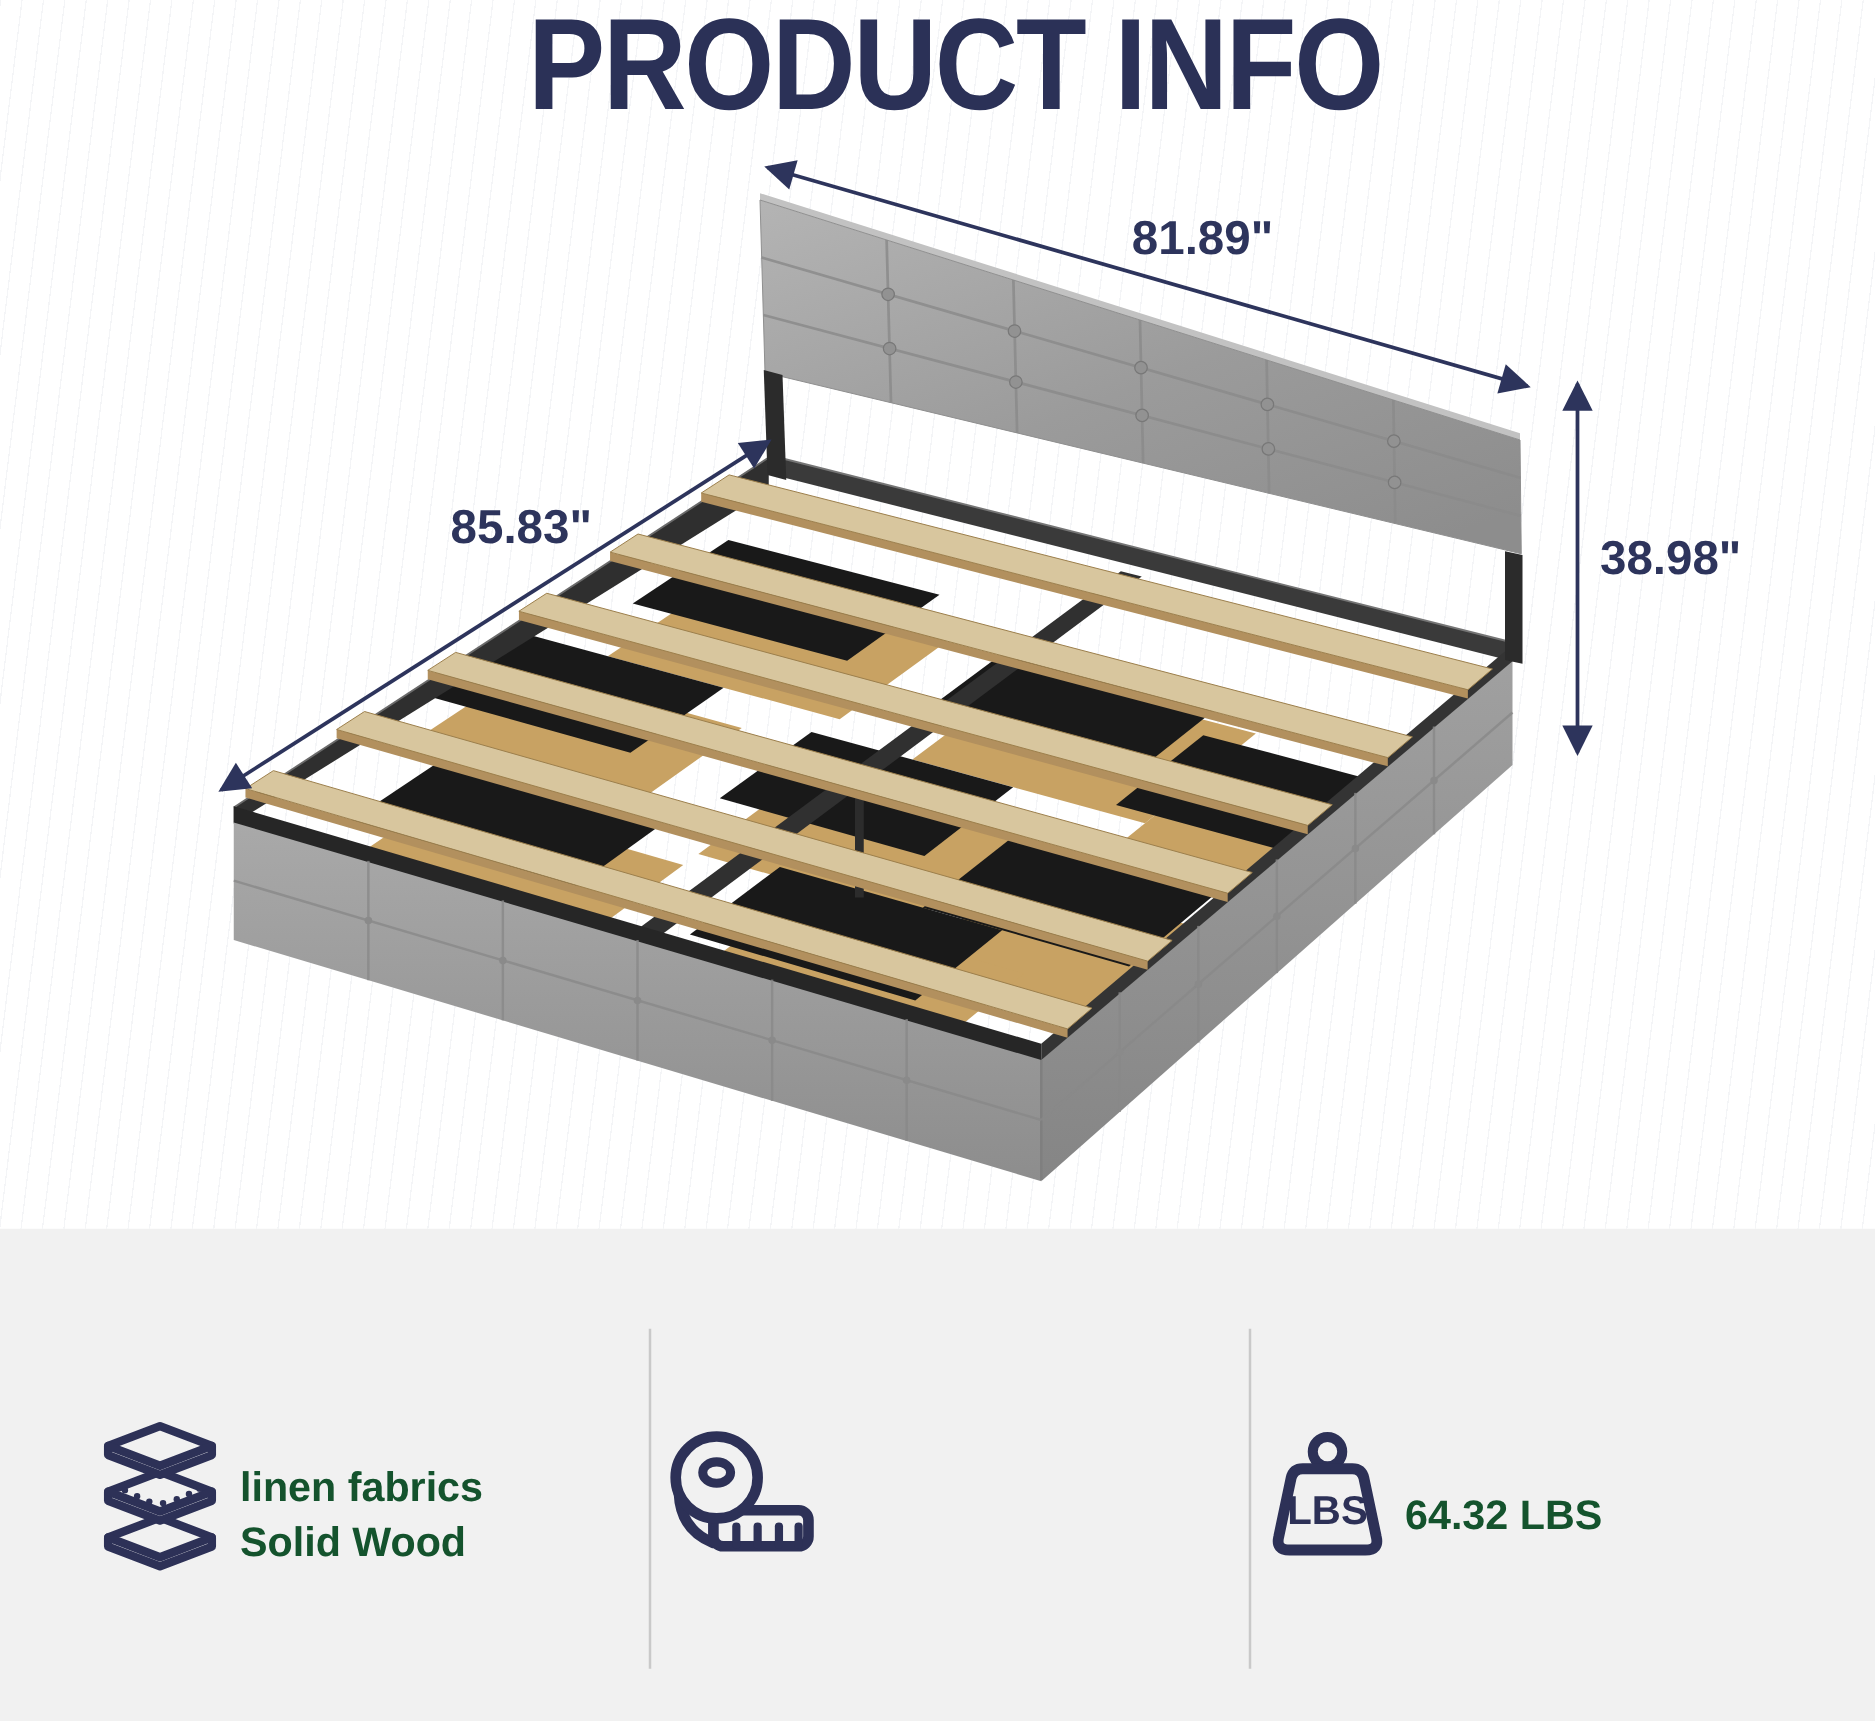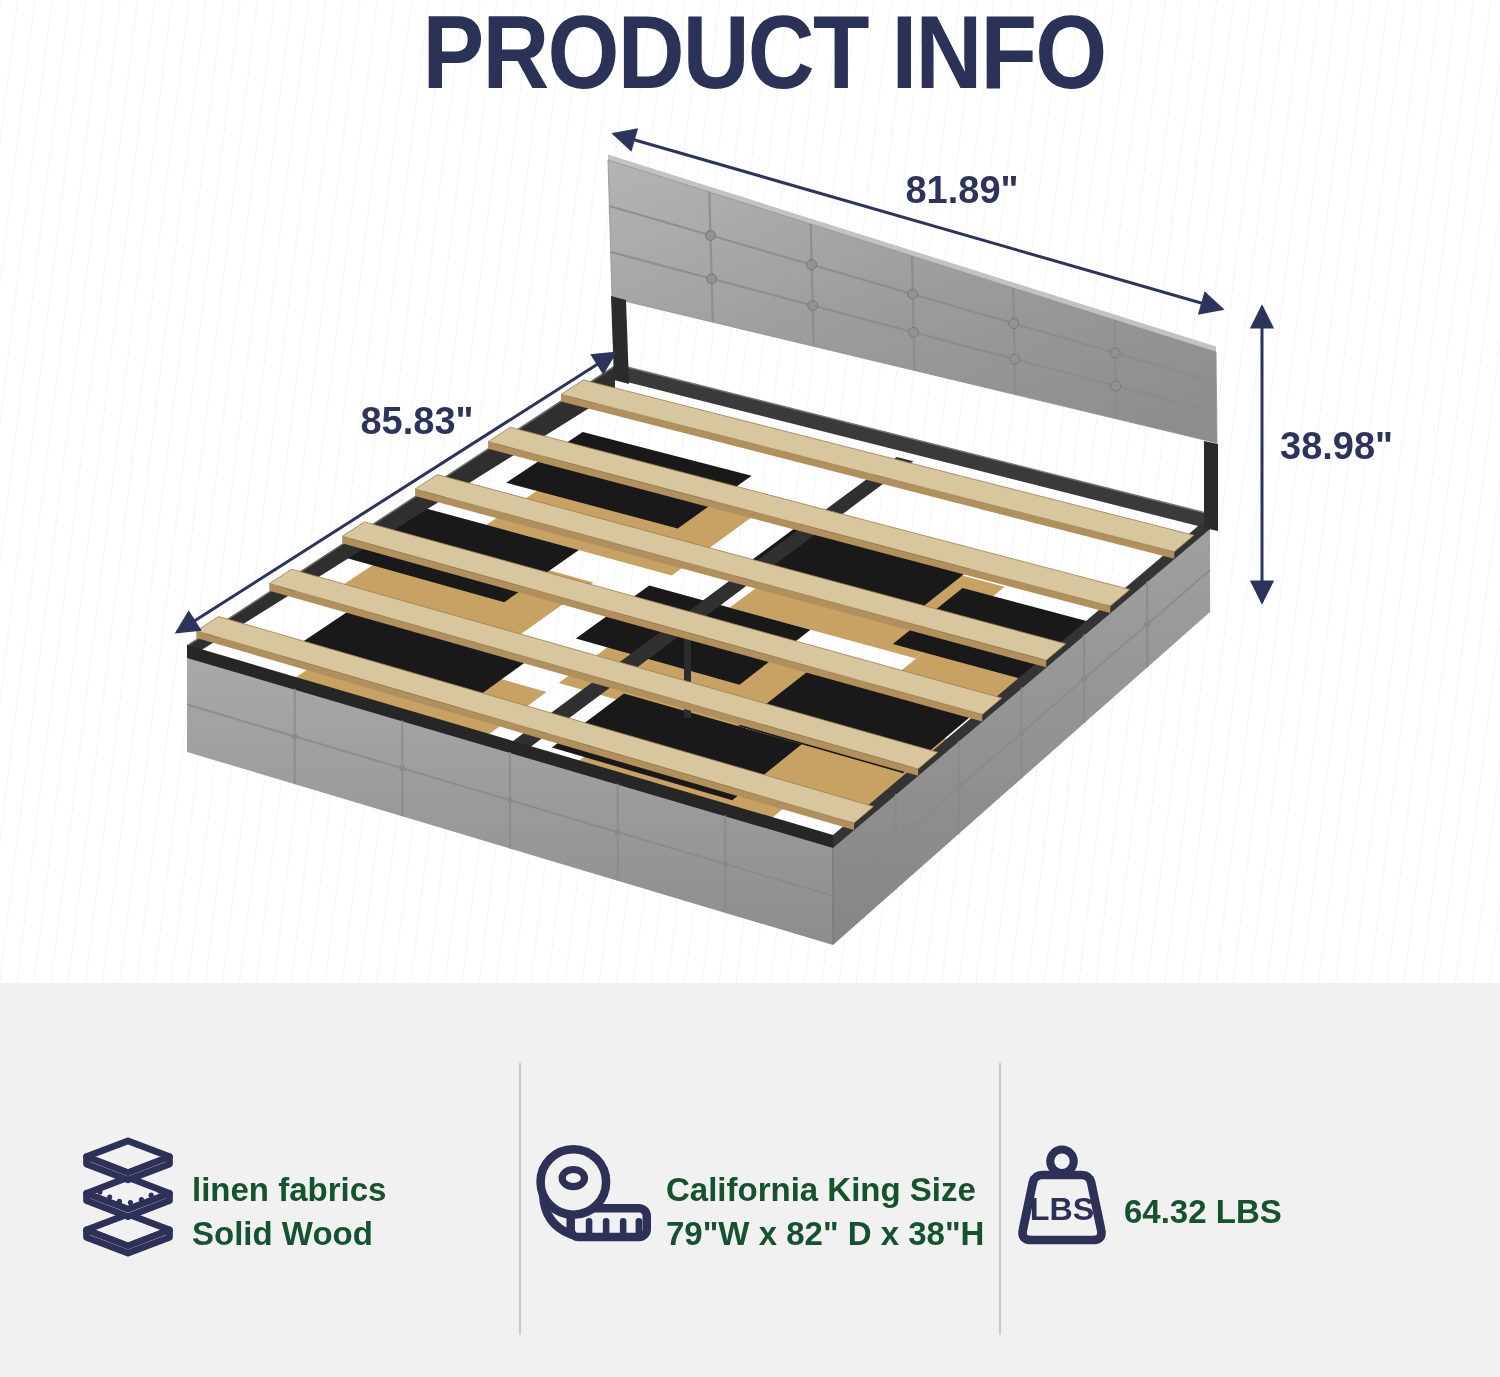--- a/index.html
+++ b/index.html
@@ -208,24 +208,20 @@
             <rect x="38" y="52" width="58" height="22" rx="6" fill="#f1f1f1"></rect>
             <line x1="52" y1="73" x2="52" y2="62" stroke-width="5"></line>
             <line x1="65" y1="73" x2="65" y2="62" stroke-width="5"></line>
             <line x1="78" y1="73" x2="78" y2="62" stroke-width="5"></line>
             <line x1="90" y1="73" x2="90" y2="62" stroke-width="5"></line>
             <circle cx="40" cy="32" r="25" fill="#f1f1f1"></circle>
             <ellipse cx="40" cy="29" rx="8.5" ry="6.5" fill="none" stroke-width="5.5"></ellipse>
           </g>
         </svg>
       </div>
-      <div class="flines">
-        <div>California King Size</div>
-        <div>79"W x 82" D x 38"H</div>
-      </div>
     </div>
 
     <div class="feature f3">
       <div class="ficon-wrap">
         <svg width="124" height="114" viewBox="0 0 100 92">
           <g class="icon">
             <circle cx="50" cy="14" r="9.5" fill="none" stroke-width="6.5"></circle>
             <path d="M34,25 L66,25 Q72,25 73.5,31 L81.5,69 Q83.5,77.5 74.5,77.5 L25.5,77.5 Q16.5,77.5 18.5,69 L26.5,31 Q28,25 34,25 Z" fill="#f1f1f1" stroke-width="7"></path>
           </g>
           <text class="lbs-text" x="50" y="61" text-anchor="middle" font-size="26">LBS</text>

